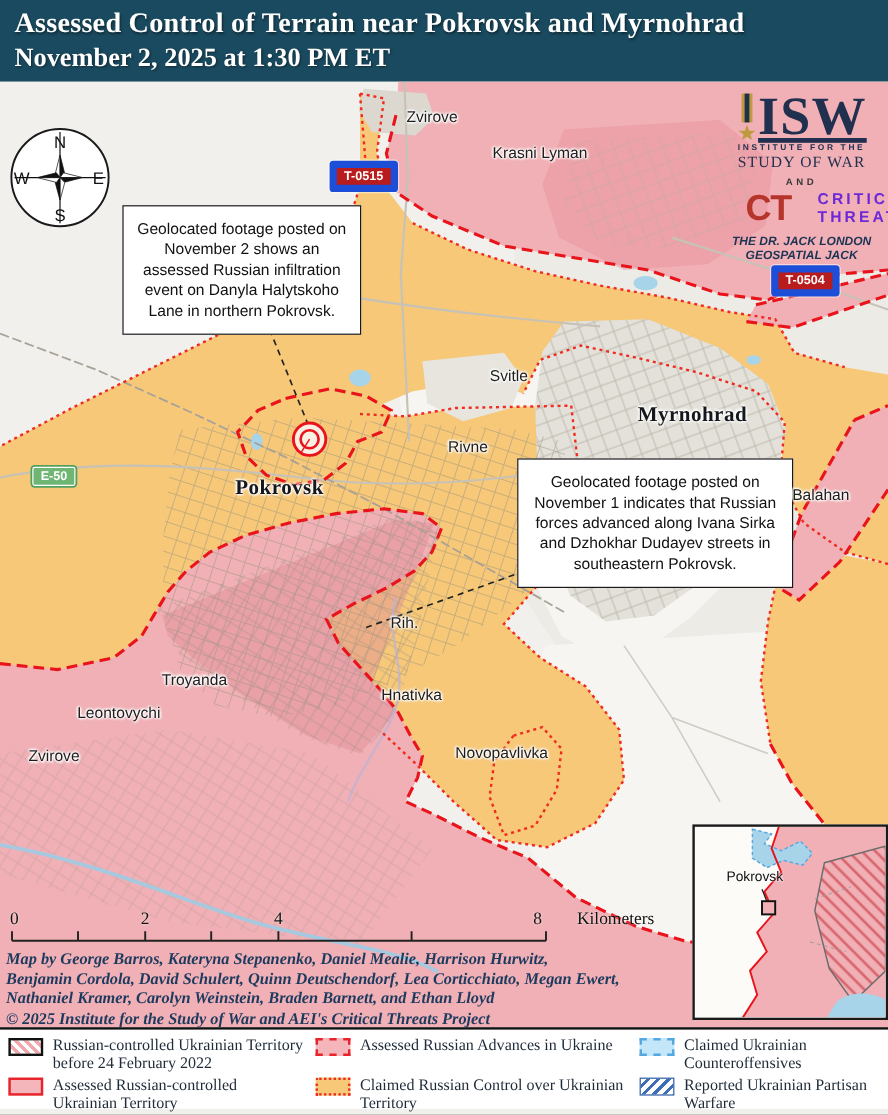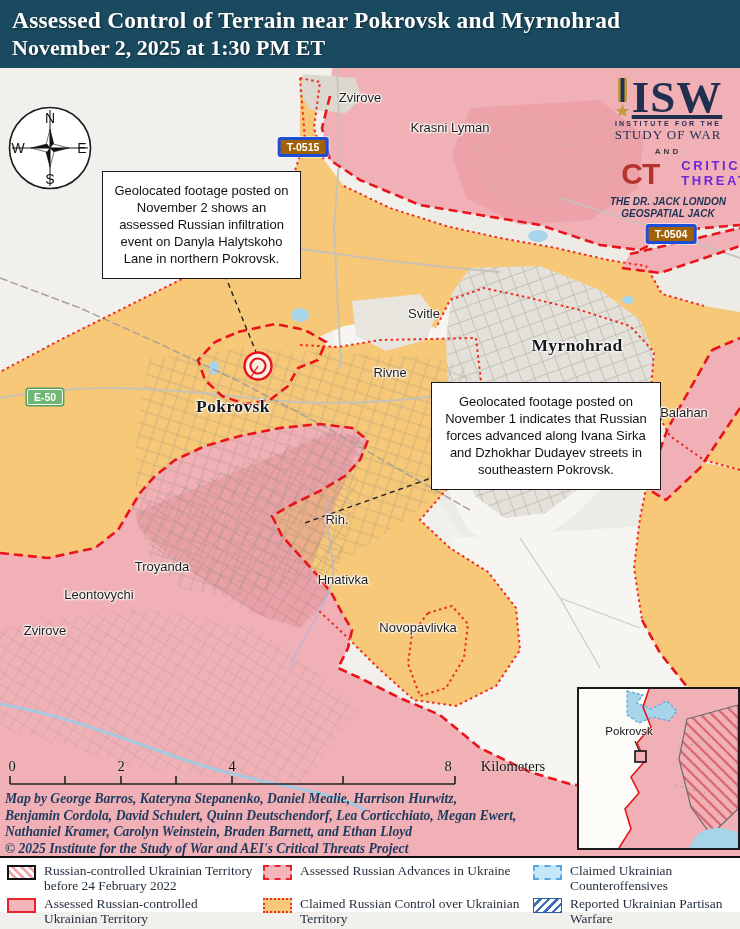--- a/index.html
+++ b/index.html
@@ -14,21 +14,21 @@
   
   #map{position:absolute;left:0;top:68px;width:740px;height:788px;overflow:hidden;}
   #basemap{position:absolute;left:0;top:0;}
   .town{position:absolute;transform:translate(-50%,-50%);font-size:13px;color:#1c1c1c;white-space:nowrap;
         text-shadow:0 0 2px #fff,0 0 2px #fff,0 0 3px #fff,1px 1px 2px #fff,-1px -1px 2px #fff;}
   .city{position:absolute;transform:translate(-50%,-50%);font-family:"Liberation Serif",serif;font-weight:700;
         font-size:17.5px;letter-spacing:.4px;color:#14171c;white-space:nowrap;
         text-shadow:0 0 2px #fff,0 0 3px #fff,1px 1px 2px #fff,-1px -1px 2px #fff;}
   .badge{position:absolute;transform:translate(-50%,-50%);font-size:10.5px;font-weight:700;color:#fff;
          padding:1px 6px;border-radius:3px;white-space:nowrap;}
-  .badge.blue{background:#a16207;border:3px solid #1d4ed8;box-shadow:0 0 0 1px rgba(255,255,255,.5);}
+  .badge.blue{background:#b91c1c;border:6px solid #1d4ed8;box-shadow:0 0 0 1px rgba(255,255,255,.5);}
   .badge.green{background:#6fb573;border:1px solid #fff;box-shadow:0 0 0 1.5px #52a05c;border-radius:2px;}
   .callout{position:absolute;background:#fff;border:1.8px solid #1a1a1a;padding:11px 8px;text-align:center;
            font-size:13px;line-height:1.3;color:#111;}
   #callout1{left:102px;top:103px;width:181px;}
   #callout2{left:431px;top:314px;width:212px;}
   
   #logo{position:absolute;right:2px;top:8px;width:140px;text-align:center;color:#22304f;}
   #logo .isw-row{display:flex;align-items:flex-start;justify-content:center;gap:2px;text-decoration:underline;}
   #logo .isw{font-family:"Liberation Serif",serif;font-size:45px;font-weight:700;line-height:.95;letter-spacing:1px;}
   #logo .inst1{font-size:7px;font-weight:700;letter-spacing:2.2px;margin-top:1px;}
@@ -41,21 +41,21 @@
   
   .stick{position:absolute;transform:translateX(-50%);font-family:"Liberation Serif",serif;font-size:14.5px;color:#111;
          text-shadow:0 0 2px rgba(255,255,255,.8);}
   #credits{position:absolute;left:5px;top:723px;width:568px;font-family:"Liberation Serif",serif;font-style:italic;
            font-weight:700;font-size:13.6px;line-height:1.22;color:#1c3a5e;}
   
   #inset{position:absolute;left:577px;top:619px;width:159px;height:159px;border:2.2px solid #1a1a1a;background:#fbfaf7;overflow:hidden;}
   #inset .ilabel{position:absolute;left:50px;top:42px;transform:translate(-50%,-50%);font-size:11.5px;color:#111;
                  text-shadow:0 0 2px #fff,0 0 2px #fff;}
   
-  #legend{position:absolute;left:0;top:856px;width:740px;height:56px;background:#fff;border-top:2.5px solid #111;
+  #legend{position:absolute;left:0;top:856px;width:740px;height:68px;background:#fff;border-top:2.5px solid #111;
           box-sizing:border-box;padding:5px 0 0 7px;display:grid;grid-template-columns:256px 270px 1fr;}
   .lg-item{display:flex;gap:8px;margin-bottom:3px;padding-right:10px;}
   .lg-label{font-family:"Liberation Serif",serif;font-size:13.4px;line-height:1.12;color:#1f2b38;}
   .sw{width:29px;height:15px;flex:0 0 auto;margin-top:2px;box-sizing:border-box;}
   .sw-prewar{border:2.2px solid #111;background:repeating-linear-gradient(45deg,#fff 0 3px,#f2a7ad 3px 6px);}
   .sw-adv{border:2.2px dashed #e8232b;background:#f4b6ba;}
   .sw-counter{border:2.2px dashed #55a7e0;background:#c3e6f8;}
   .sw-ctrl{border:2.2px solid #e8232b;background:#f4b6ba;}
   .sw-claim{border:2.2px dotted #ee2d23;background:#f6c878;}
   .sw-part{border:1.8px solid #2e5fa3;background:repeating-linear-gradient(135deg,#fff 0 3.5px,#3f6db8 3.5px 6px);}

